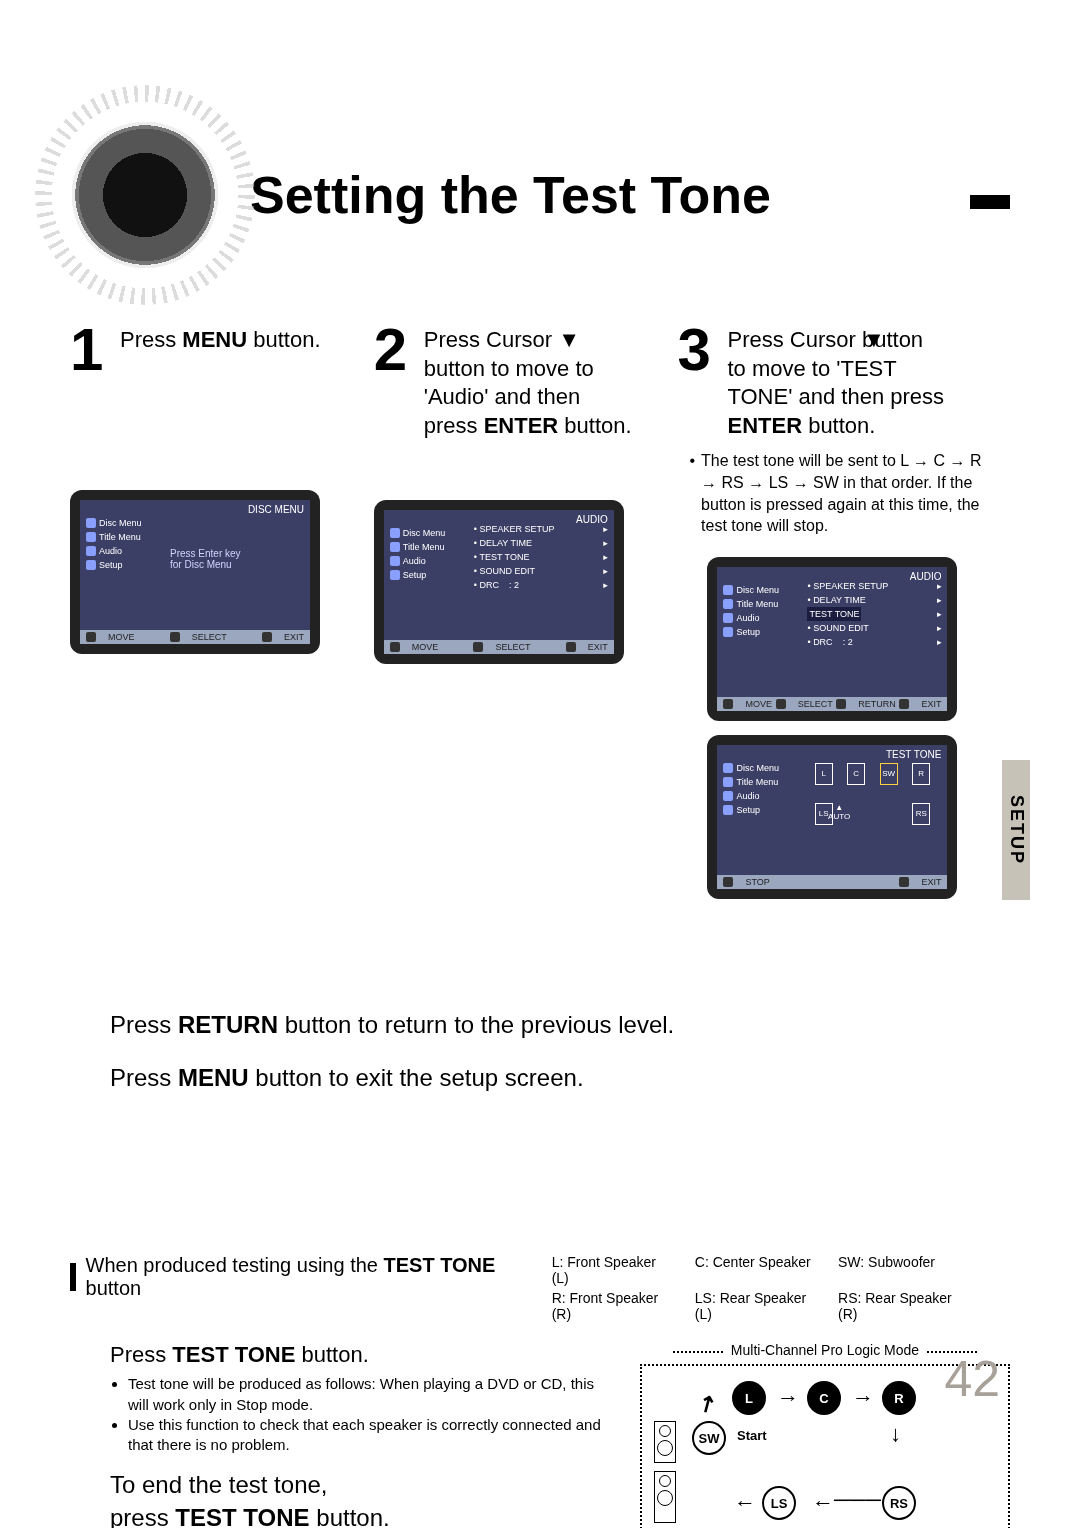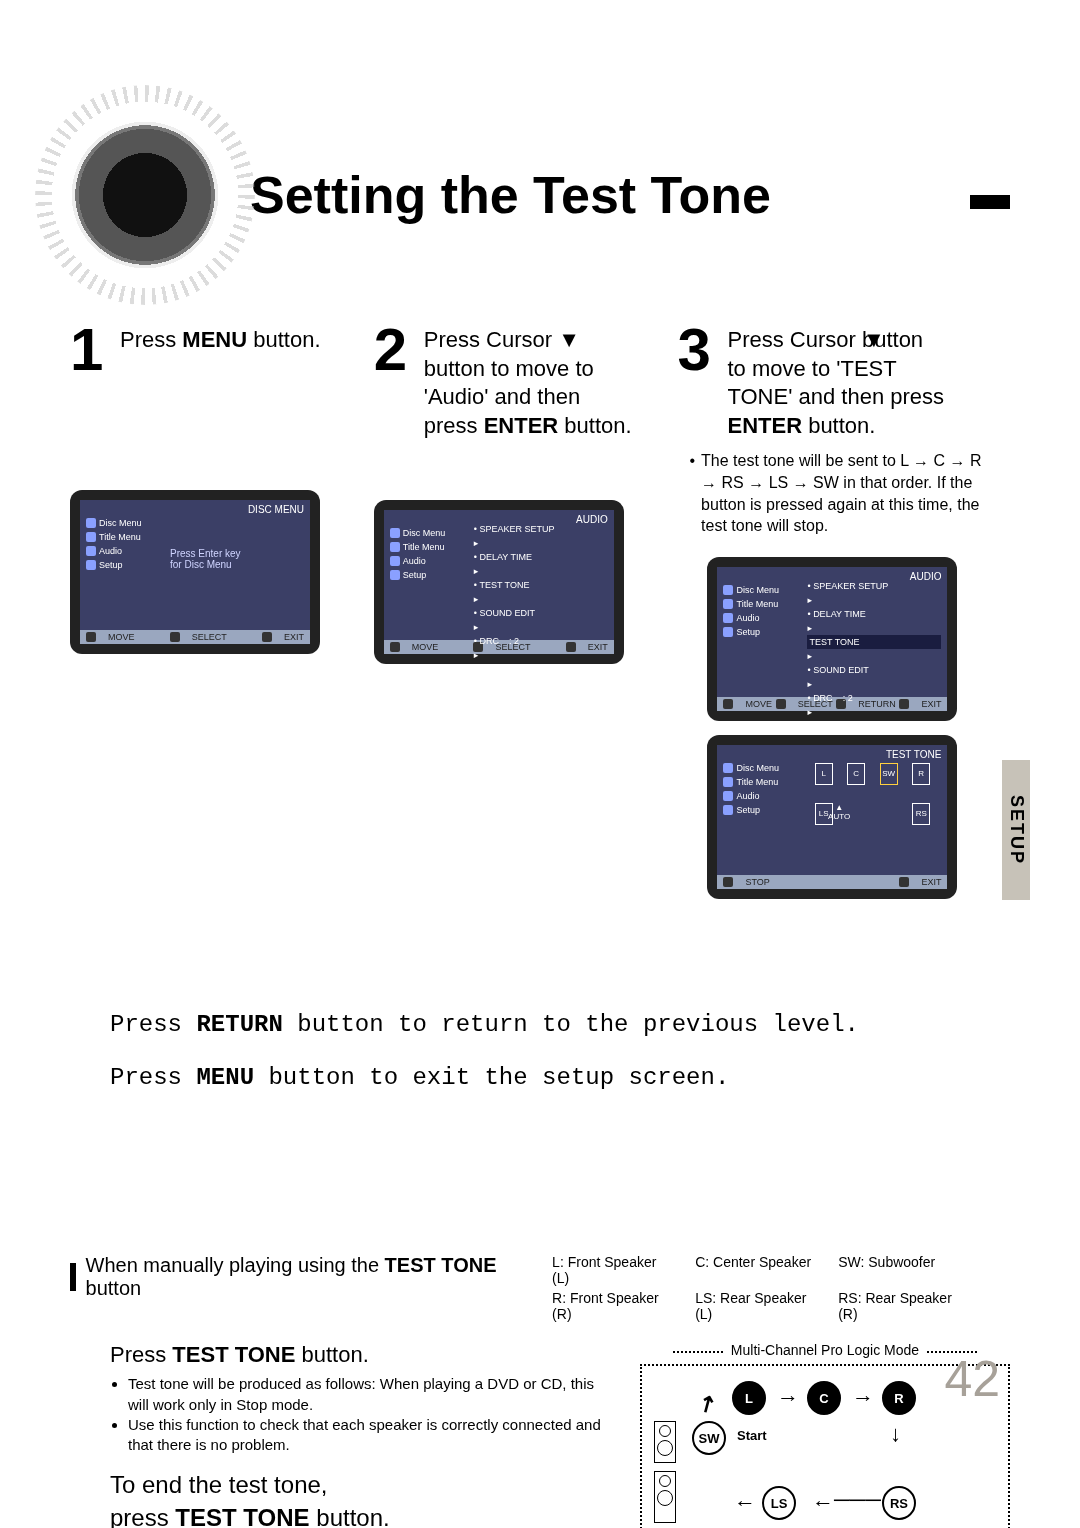--- a/index.html
+++ b/index.html
@@ -121,21 +121,21 @@
   .tv-menu div{ display:flex; align-items:center; gap:3px;}
   .ticon{
     width:10px;height:10px;background:#8aa0ff;border-radius:2px;display:inline-block;
   }
   .tv-list{
     position:absolute;
     left:90px; top:12px; right:6px;
     font-size:9px;
     line-height:14px;
   }
-  .tv-list .row{display:flex;justify-content:space-between;flex-direction:column;}
+  .tv-list .row{display:flex;justify-content:space-between;}
   .tv-list .hl{ background:#1a1d40; color:#fff; padding:0 2px;}
   .tv-center{
     position:absolute; left:90px; top:48px; right:10px;
     font-size:10px; text-align:left; color:#cfd4ff;
   }
   .tv-bottom{
     background:#9aa7bf;
     color:#222;
     font-size:9px;
     display:flex;
@@ -164,21 +164,20 @@
     border-left: 1px solid #aaa;
     z-index:-1;
   }
 
   
   .nav-lines {
     margin-top: 100px;
     font-size: 24px;
     line-height: 2.2;
     margin-left: 40px;
-    font-family: Liberation Mono, monospace;
   }
   .nav-lines b{ font-weight:bold; }
 
   
   .sidetab {
     position:absolute;
     right: 50px;
     top: 760px;
     width: 28px;
     height: 140px;
@@ -607,21 +606,21 @@
     </div>
   </div>
 
   <div class="sidetab">SETUP</div>
 
   <div class="band">
     <div class="band-header">
       <div class="band-title-wrap">
         <span class="band-accent"></span>
         <span class="band-title">
-          <span>When manually playing using the </span><b>TEST TONE</b><span> button</span>
+          <span>When produced testing using the </span><b>TEST TONE</b><span> button</span>
         </span>
       </div>
       <div class="legend">
         <span>L: Front Speaker (L)</span>
         <span>C: Center Speaker</span>
         <span>SW: Subwoofer</span>
         <span>R: Front Speaker (R)</span>
         <span>LS: Rear Speaker (L)</span>
         <span>RS: Rear Speaker (R)</span>
       </div>

